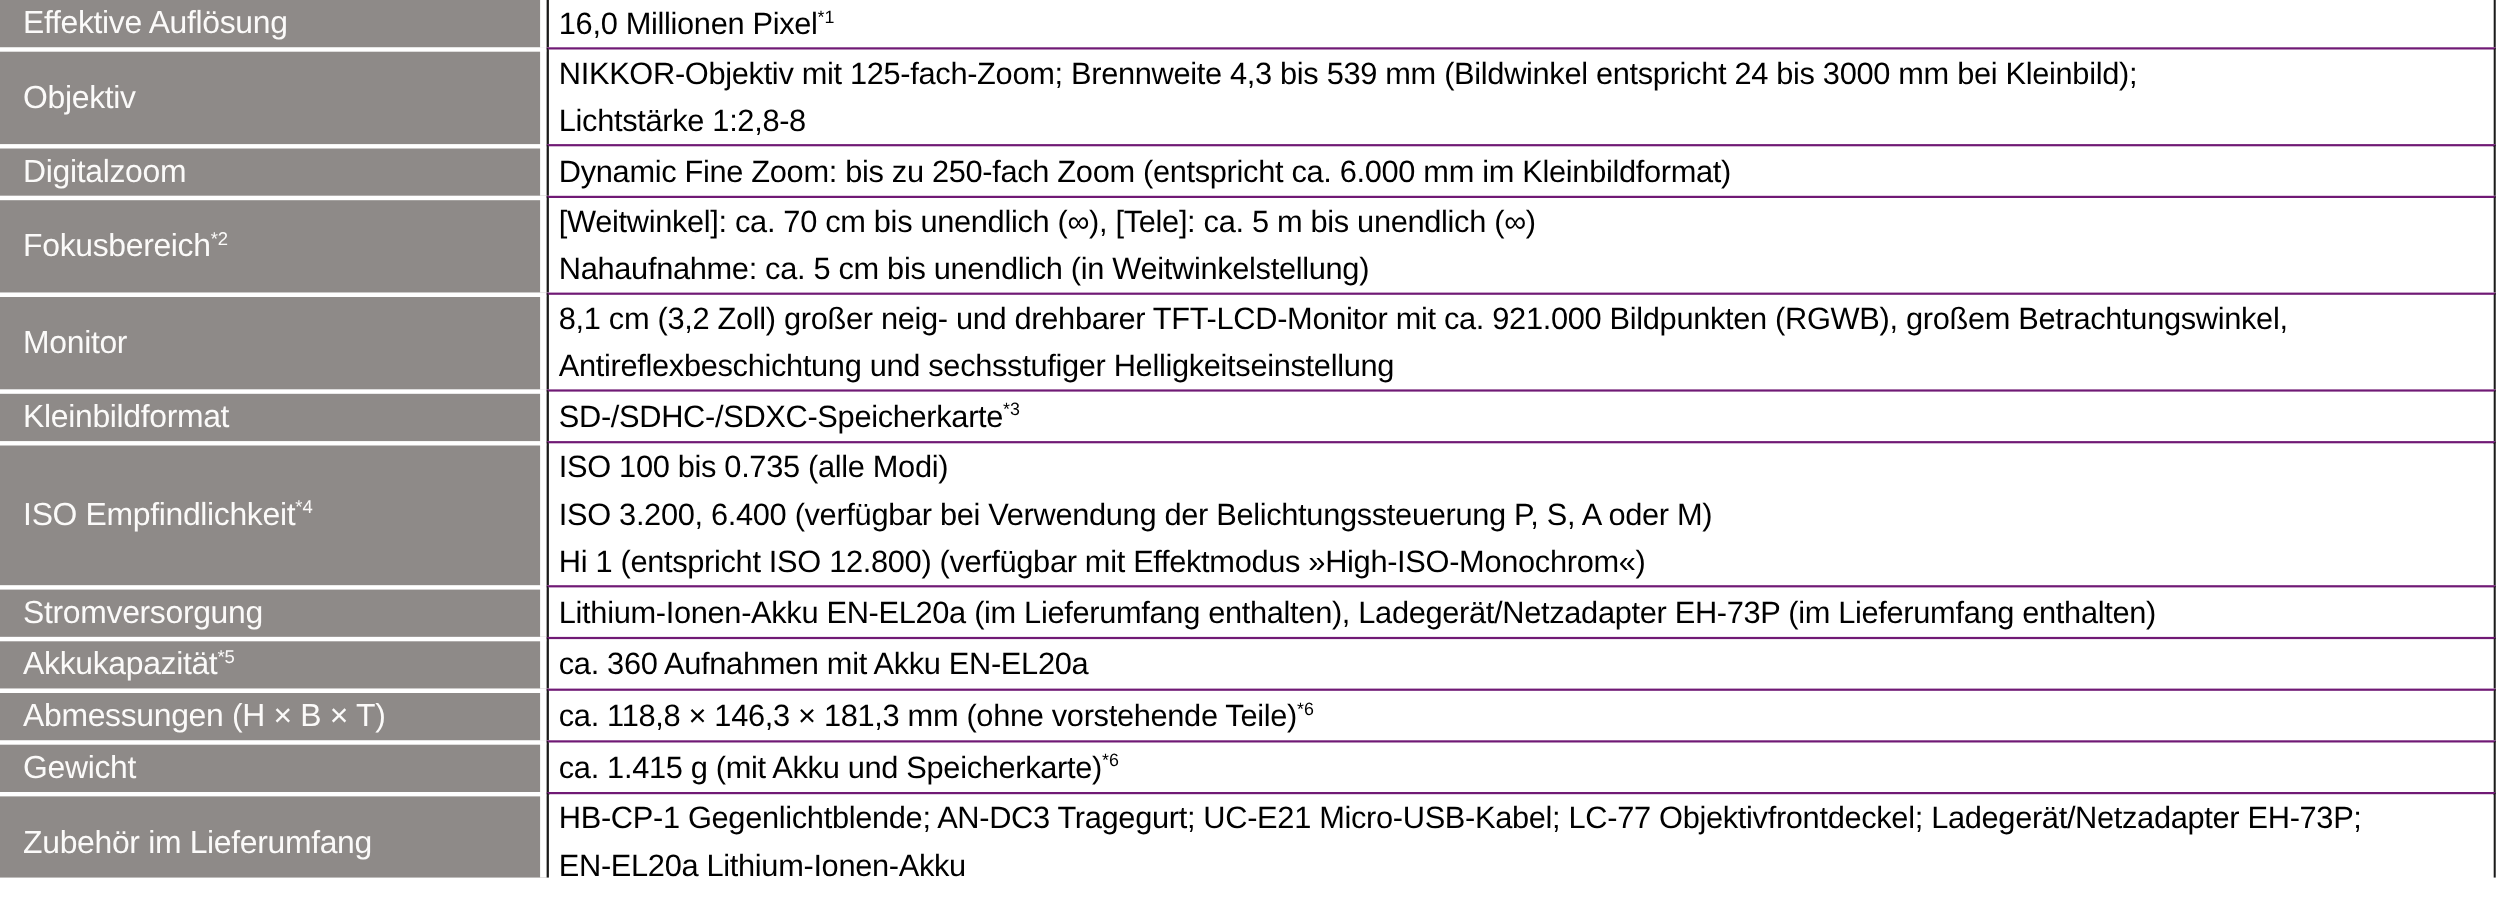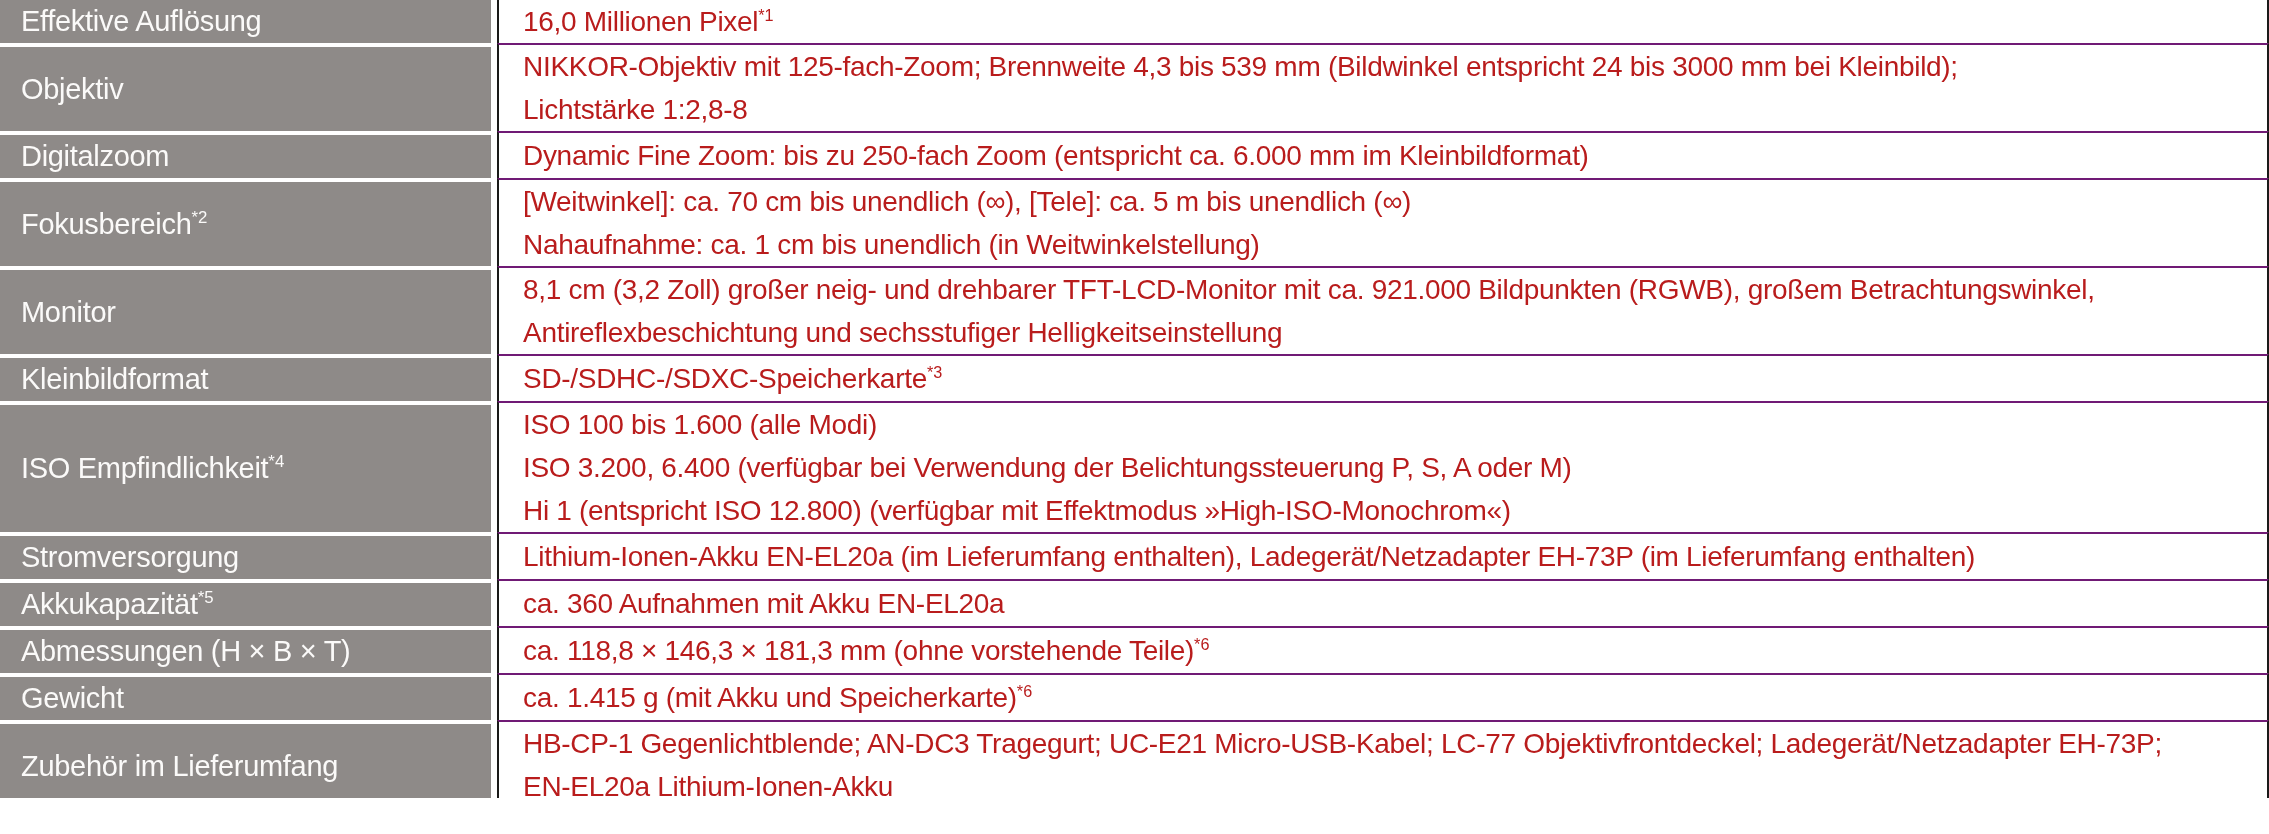--- a/index.html
+++ b/index.html
@@ -26,25 +26,25 @@
     align-items: center;
     padding-left: 21px;
     font-size: 29px;
     letter-spacing: -0.3px;
   }
   .value-cell {
     flex: 1;
     box-sizing: border-box;
     border-left: 2px solid #1a1a19;
     border-right: 2px solid #1a1a19;
-    padding-left: 24px;
+    padding-left: 9px;
     display: flex;
     flex-direction: column;
     justify-content: center;
-    color: #b91c1c;
+    color: #000000;
     font-size: 28px;
     letter-spacing: -0.3px;
     overflow: hidden;
   }
   .spec-row:not(:first-child) .label-cell { border-top: 4px solid #ffffff; text-align: center; }
   .spec-row:not(:first-child) .value-cell { border-top: 2px solid #701a75; }
   .value-line {
     line-height: 43px;
     height: 43px;
     white-space: nowrap;
@@ -88,21 +88,21 @@
         <div class="value-line">Dynamic Fine Zoom: bis zu 250-fach Zoom (entspricht ca. 6.000 mm im Kleinbildformat)</div>
       </div>
   </div>
 
   <div class="spec-row">
     <div class="label-cell">
       <div class="label-text">Fokusbereich<sup>*2</sup></div>
     </div>
     <div class="value-cell">
         <div class="value-line">[Weitwinkel]: ca. 70 cm bis unendlich (∞), [Tele]: ca. 5 m bis unendlich (∞)</div>
-        <div class="value-line">Nahaufnahme: ca. 1 cm bis unendlich (in Weitwinkelstellung)</div>
+        <div class="value-line">Nahaufnahme: ca. 5 cm bis unendlich (in Weitwinkelstellung)</div>
       </div>
   </div>
 
   <div class="spec-row">
     <div class="label-cell">
       <div class="label-text">Monitor</div>
     </div>
     <div class="value-cell">
         <div class="value-line">8,1 cm (3,2 Zoll) großer neig- und drehbarer TFT-LCD-Monitor mit ca. 921.000 Bildpunkten (RGWB), großem Betrachtungswinkel,</div>
         <div class="value-line">Antireflexbeschichtung und sechsstufiger Helligkeitseinstellung</div>
@@ -116,21 +116,21 @@
     <div class="value-cell">
         <div class="value-line">SD-/SDHC-/SDXC-Speicherkarte<sup>*3</sup></div>
       </div>
   </div>
 
   <div class="spec-row">
     <div class="label-cell">
       <div class="label-text">ISO Empfindlichkeit<sup>*4</sup></div>
     </div>
     <div class="value-cell">
-        <div class="value-line">ISO 100 bis 1.600 (alle Modi)</div>
+        <div class="value-line">ISO 100 bis 0.735 (alle Modi)</div>
         <div class="value-line">ISO 3.200, 6.400 (verfügbar bei Verwendung der Belichtungssteuerung P, S, A oder M)</div>
         <div class="value-line">Hi 1 (entspricht ISO 12.800) (verfügbar mit Effektmodus »High-ISO-Monochrom«)</div>
       </div>
   </div>
 
   <div class="spec-row">
     <div class="label-cell">
       <div class="label-text">Stromversorgung</div>
     </div>
     <div class="value-cell">

